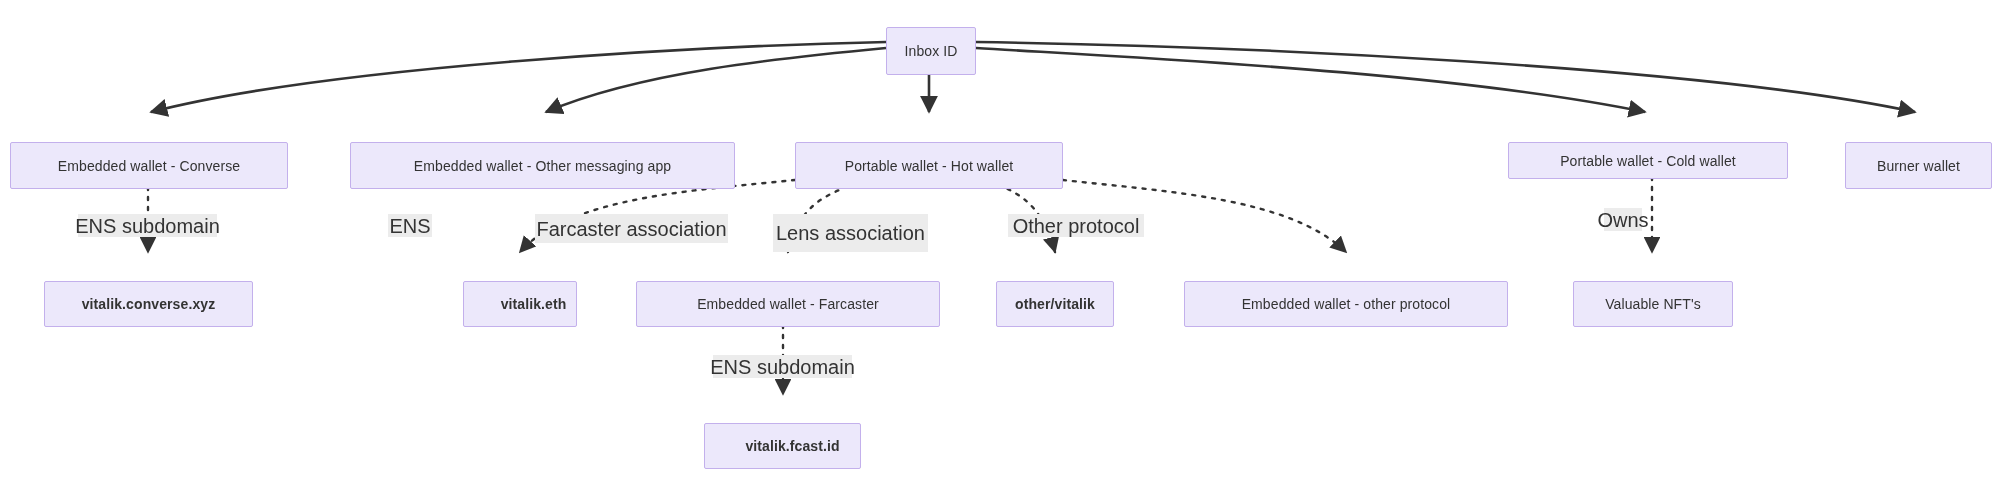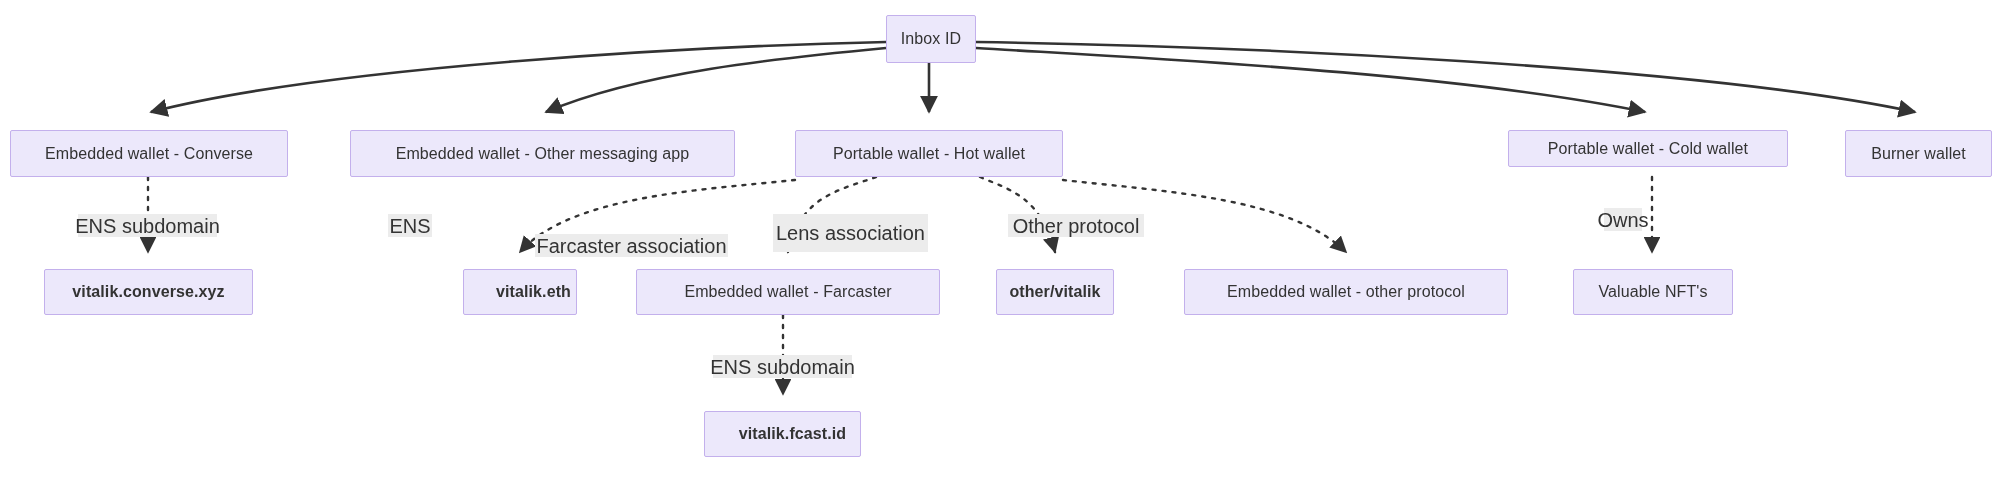--- a/index.html
+++ b/index.html
@@ -29,24 +29,25 @@
   .node {
     position: absolute;
     box-sizing: border-box;
     background: #ece8fb;
     border: 1.6px solid #c3b0ec;
     border-radius: 2px;
     display: flex;
     align-items: center;
     justify-content: center;
     color: #333333;
-    font-size: 16px;
+    font-size: 14px;
     line-height: 1;
     white-space: nowrap;
     letter-spacing: 0.1px;
+    margin-top: 12px;
   }
   .node.bold {
     font-weight: bold;
   }
   .edge-label {
     position: absolute;
     background: #ececec;
     color: #333333;
     font-size: 20px;
     line-height: 1.1;
@@ -112,21 +113,21 @@
   <div class="node" style="left:1184px;top:269px;width:324px;height:46px;">Embedded wallet - other protocol</div>
 
   <div class="node" style="left:1573px;top:269px;width:160px;height:46px;">Valuable NFT's</div>
 
   <div class="node bold" style="left:704px;top:411px;width:157px;height:46px;padding-left:20px;">vitalik.fcast.id</div>
 
   <div class="edge-label" style="left:78px;top:214px;width:139px;height:23px;">ENS subdomain</div>
 
   <div class="edge-label" style="left:388px;top:214px;width:44px;height:23px;">ENS</div>
 
-  <div class="edge-label" style="left:535px;top:214px;width:193px;height:23px;margin-top:20px;">Farcaster association</div>
+  <div class="edge-label" style="left:535px;top:214px;width:193px;height:29px;">Farcaster association</div>
 
   <div class="edge-label" style="left:773px;top:214px;width:155px;height:38px;">Lens association</div>
 
   <div class="edge-label" style="left:1008px;top:214px;width:136px;height:23px;">Other protocol</div>
 
   <div class="edge-label" style="left:1604px;top:208px;width:38px;height:23px;">Owns</div>
 
   <div class="edge-label" style="left:713px;top:355px;width:139px;height:23px;">ENS subdomain</div>
 
 </div>

